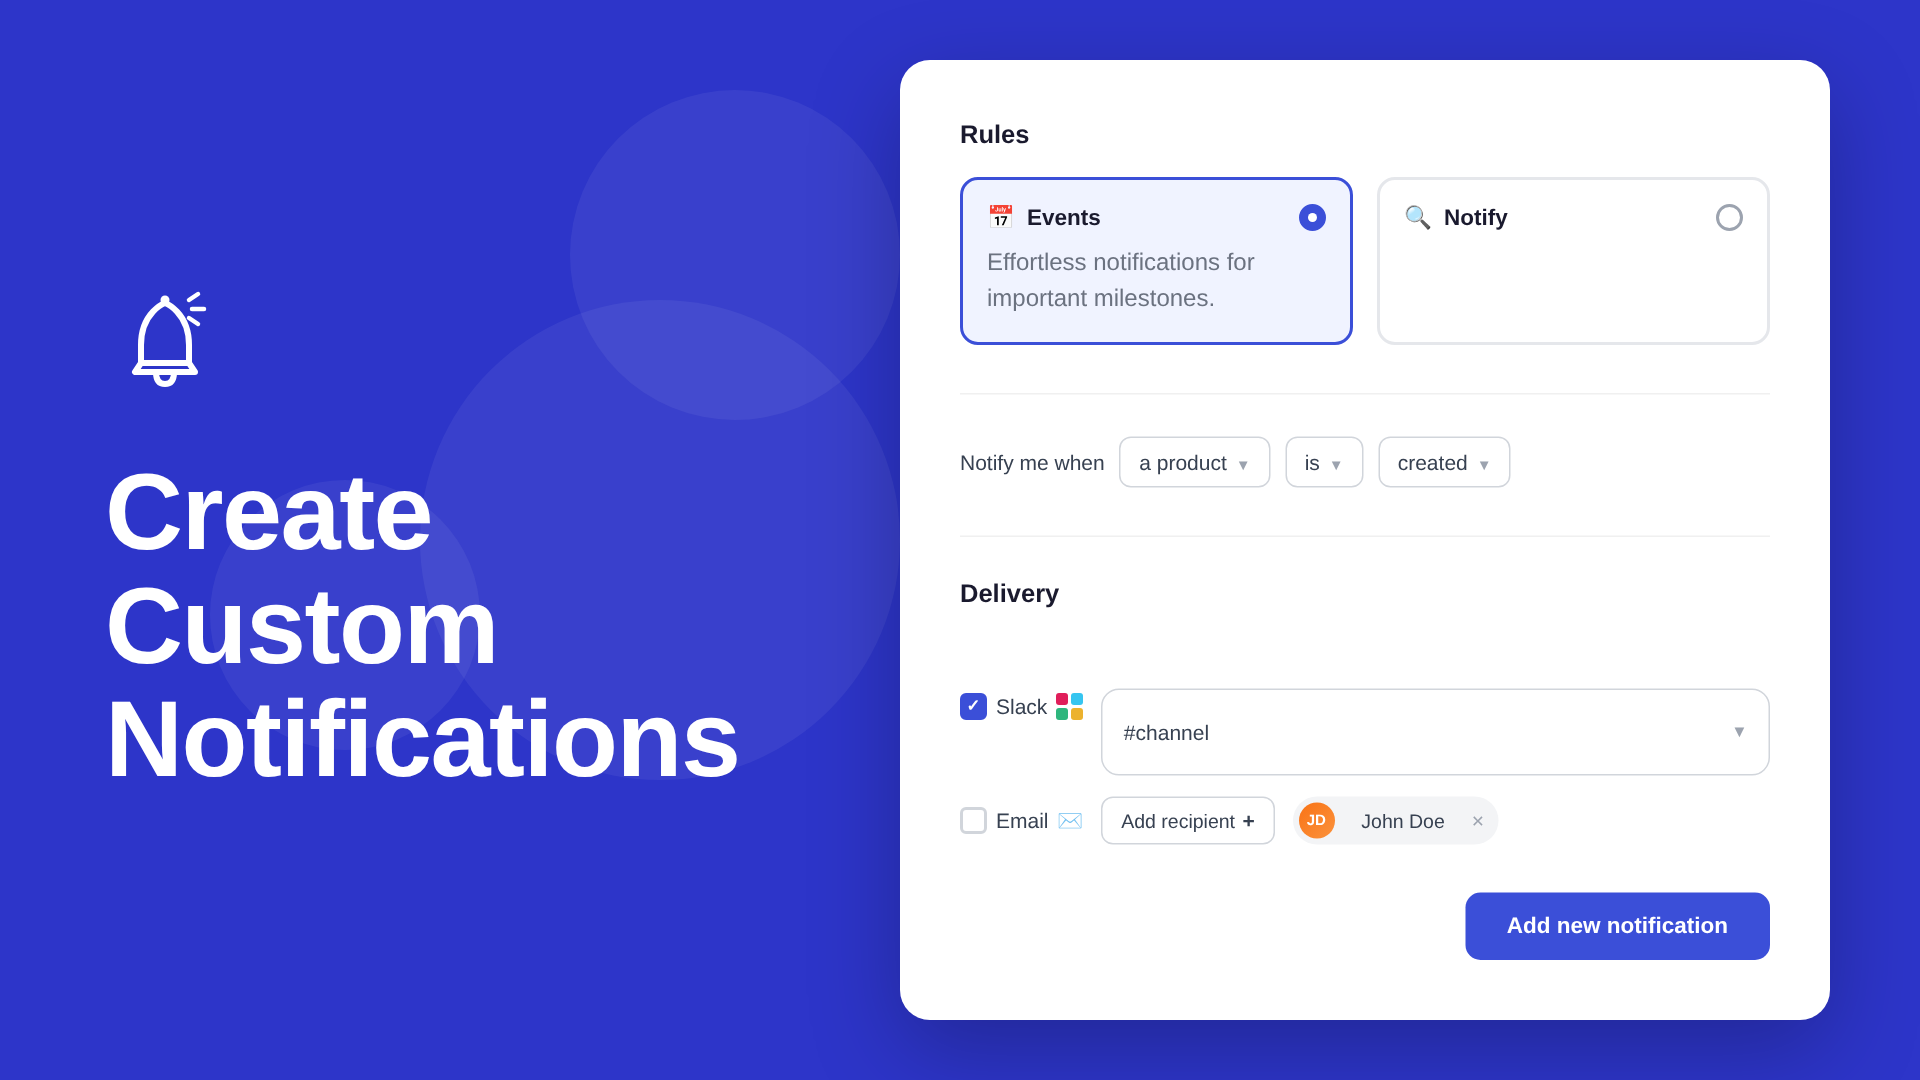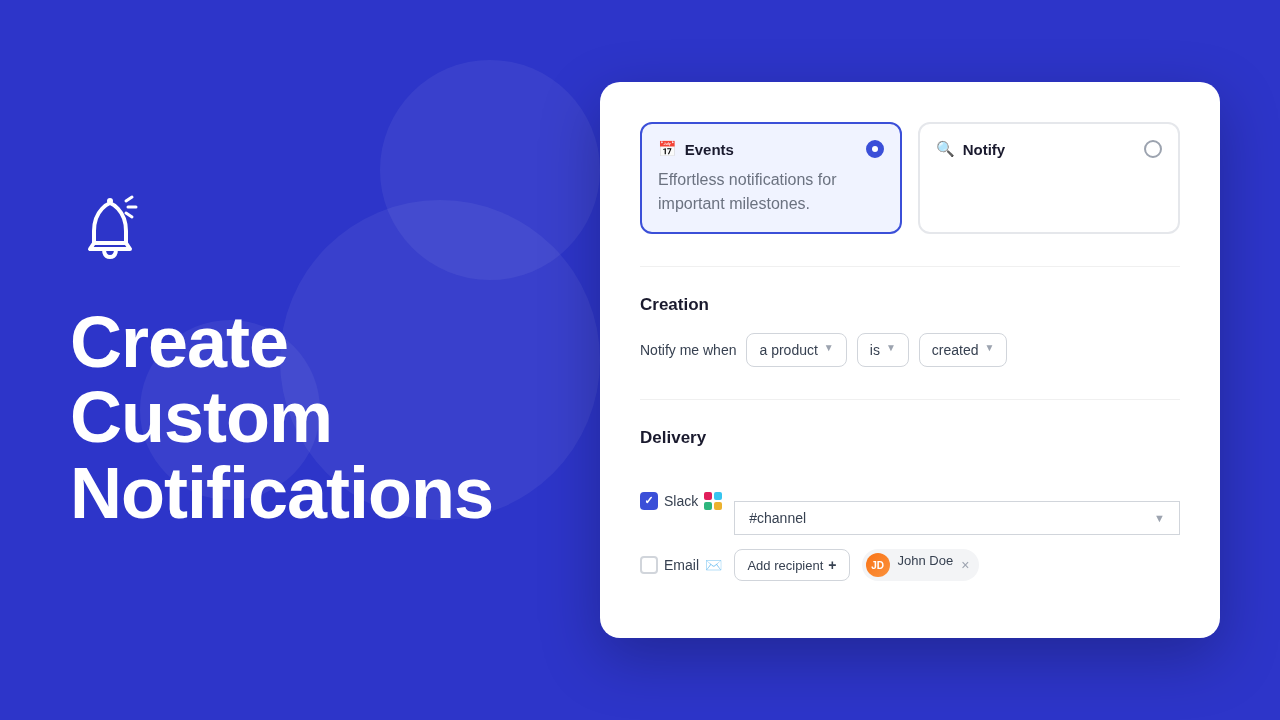--- a/index.html
+++ b/index.html
@@ -189,21 +189,21 @@
 
     .creation-label {
       font-size: 14px;
       color: #374151;
       font-weight: 500;
       white-space: nowrap;
     }
 
     .dropdown-btn {
       display: flex;
-      align-items: flex-start;
+      align-items: flex-end;
       gap: 6px;
       border: 1.5px solid #d1d5db;
       border-radius: 8px;
       padding: 8px 12px;
       background: #fff;
       font-size: 14px;
       color: #374151;
       cursor: pointer;
     }
     .dropdown-btn .chevron {
@@ -256,22 +256,22 @@
       color: #374151;
       font-weight: 500;
     }
 
     .channel-select {
       flex: 1;
       display: flex;
       align-items: center;
       justify-content: space-between;
       border: 1.5px solid #d1d5db;
-      border-radius: 0;
-      padding: 8px 14px;
+      border-radius: 12px;
+      padding: 20px 14px;
       background: #fff;
       font-size: 14px;
       color: #374151;
       cursor: pointer;
       min-width: 200px;
       margin-top: 35px;
     }
 
     .email-icon {
       font-size: 14px;
@@ -285,21 +285,22 @@
       border-radius: 8px;
       padding: 7px 12px;
       background: #fff;
       font-size: 13px;
       color: #374151;
       cursor: pointer;
     }
 
     .recipient-tag {
       display: flex;
-      gap: 8px;
+      align-items: center;
+      gap: 18px;
       background: #f3f4f6;
       border-radius: 20px;
       padding: 4px 10px 4px 4px;
     }
 
     .avatar-circle {
       width: 24px;
       height: 24px;
       border-radius: 50%;
       background: linear-gradient(135deg, #f97316, #fb923c);
@@ -386,20 +387,21 @@
       <line x1="56" y1="24" x2="62" y2="28" stroke="white" stroke-width="3" stroke-linecap="round"></line>
     </svg>
   </div>
   <h1 class="hero-title">Create Custom Notifications</h1>
 </div>
 
 <div class="right-panel">
   <div class="card">
 
     <div class="section">
+      <div class="section-title">Rules</div>
       <div class="rules-grid">
 
         <div class="rule-card selected">
           <div class="rule-card-header">
             <div class="rule-card-title-row">
               <span class="rule-icon">📅</span>
               <span class="rule-card-title">Events</span>
             </div>
             <div class="radio-circle checked"></div>
           </div>
@@ -415,21 +417,20 @@
             <div class="radio-circle"></div>
           </div>
         </div>
 
       </div>
     </div>
 
     <hr class="divider">
 
     <div class="section">
-      <div class="section-title">Creation</div>
       <div class="creation-row">
         <span class="creation-label">Notify me when</span>
 
         <button class="dropdown-btn">
           <span>a product</span>
           <span class="chevron">▼</span>
         </button>
 
         <button class="dropdown-btn">
           <span>is</span>
@@ -479,15 +480,18 @@
           <div class="avatar-circle">
             <span>JD</span>
           </div>
           <span class="recipient-name">John Doe</span>
           <button class="remove-btn">×</button>
         </div>
       </div>
 
     </div>
 
+    <div class="add-notification-btn">
+      <button class="btn-primary">Add new notification</button>
+    </div>
 
   </div>
 </div>
 
 </body></html>

